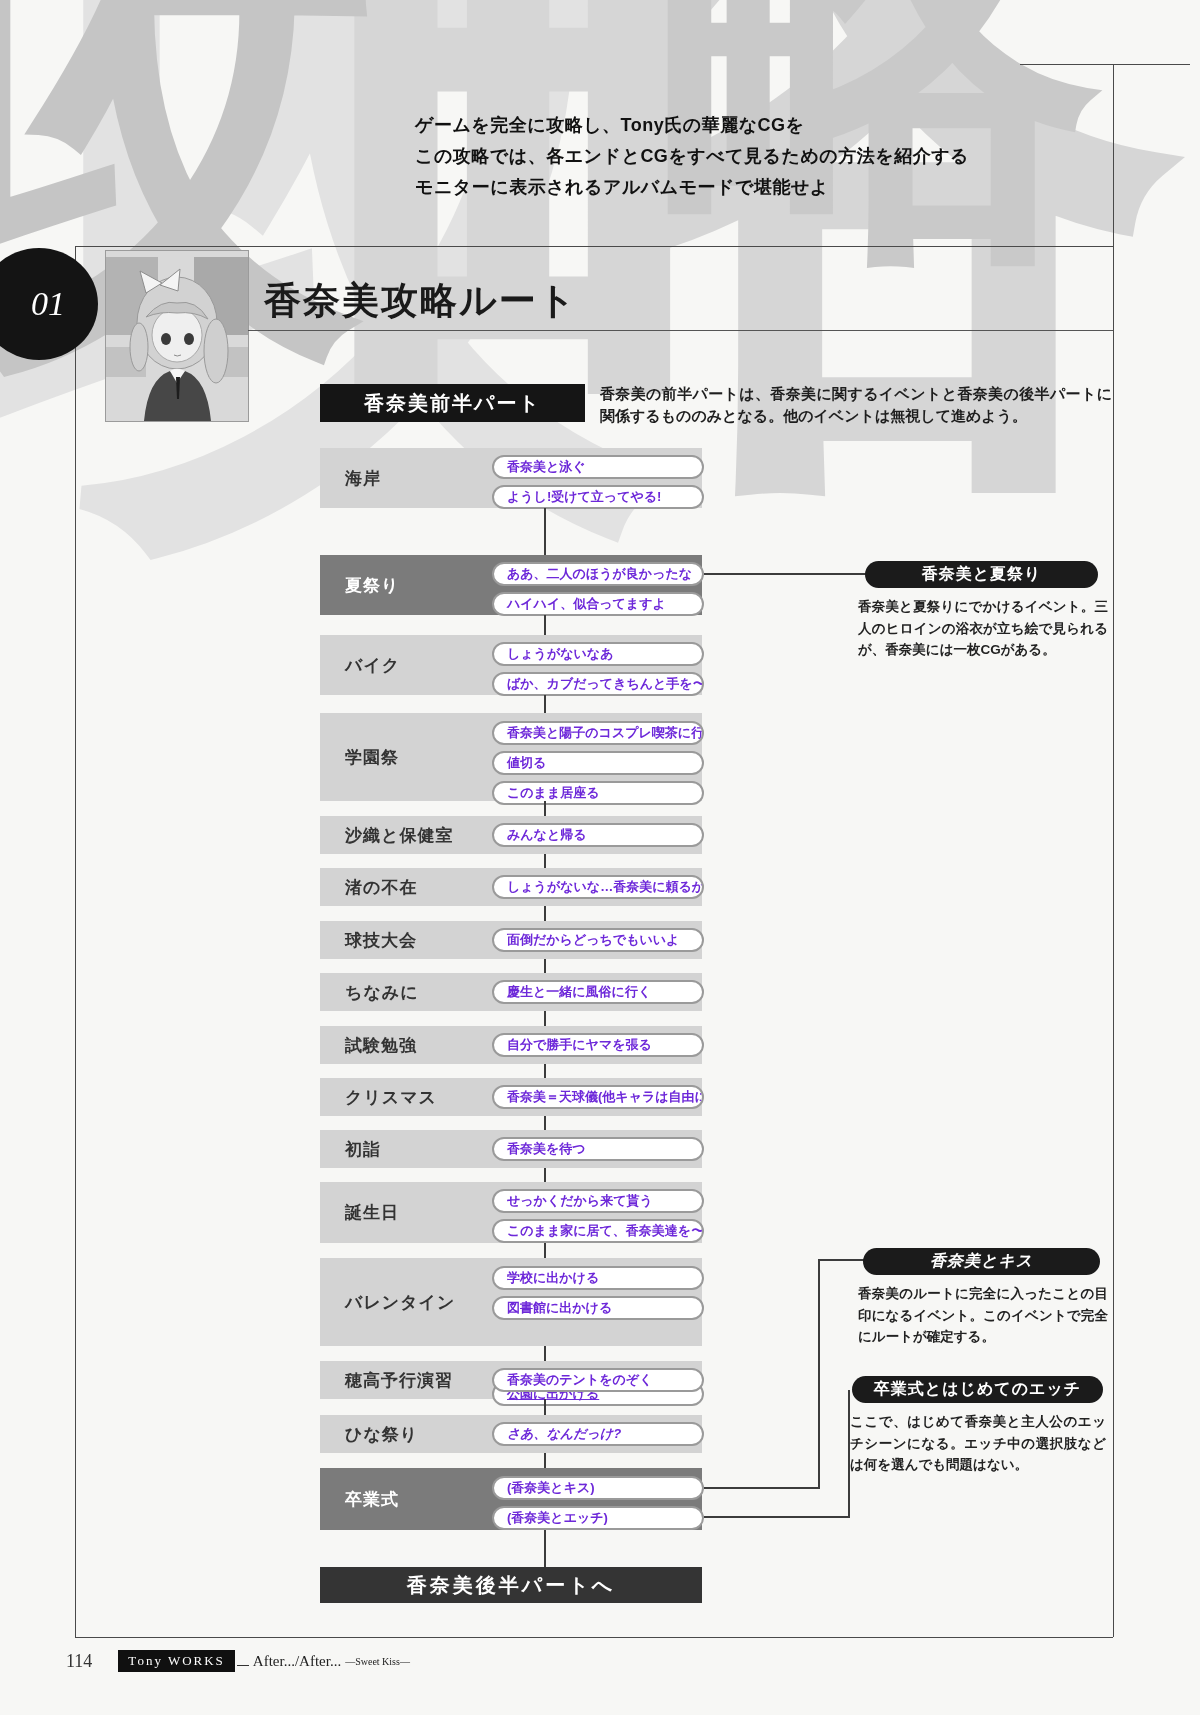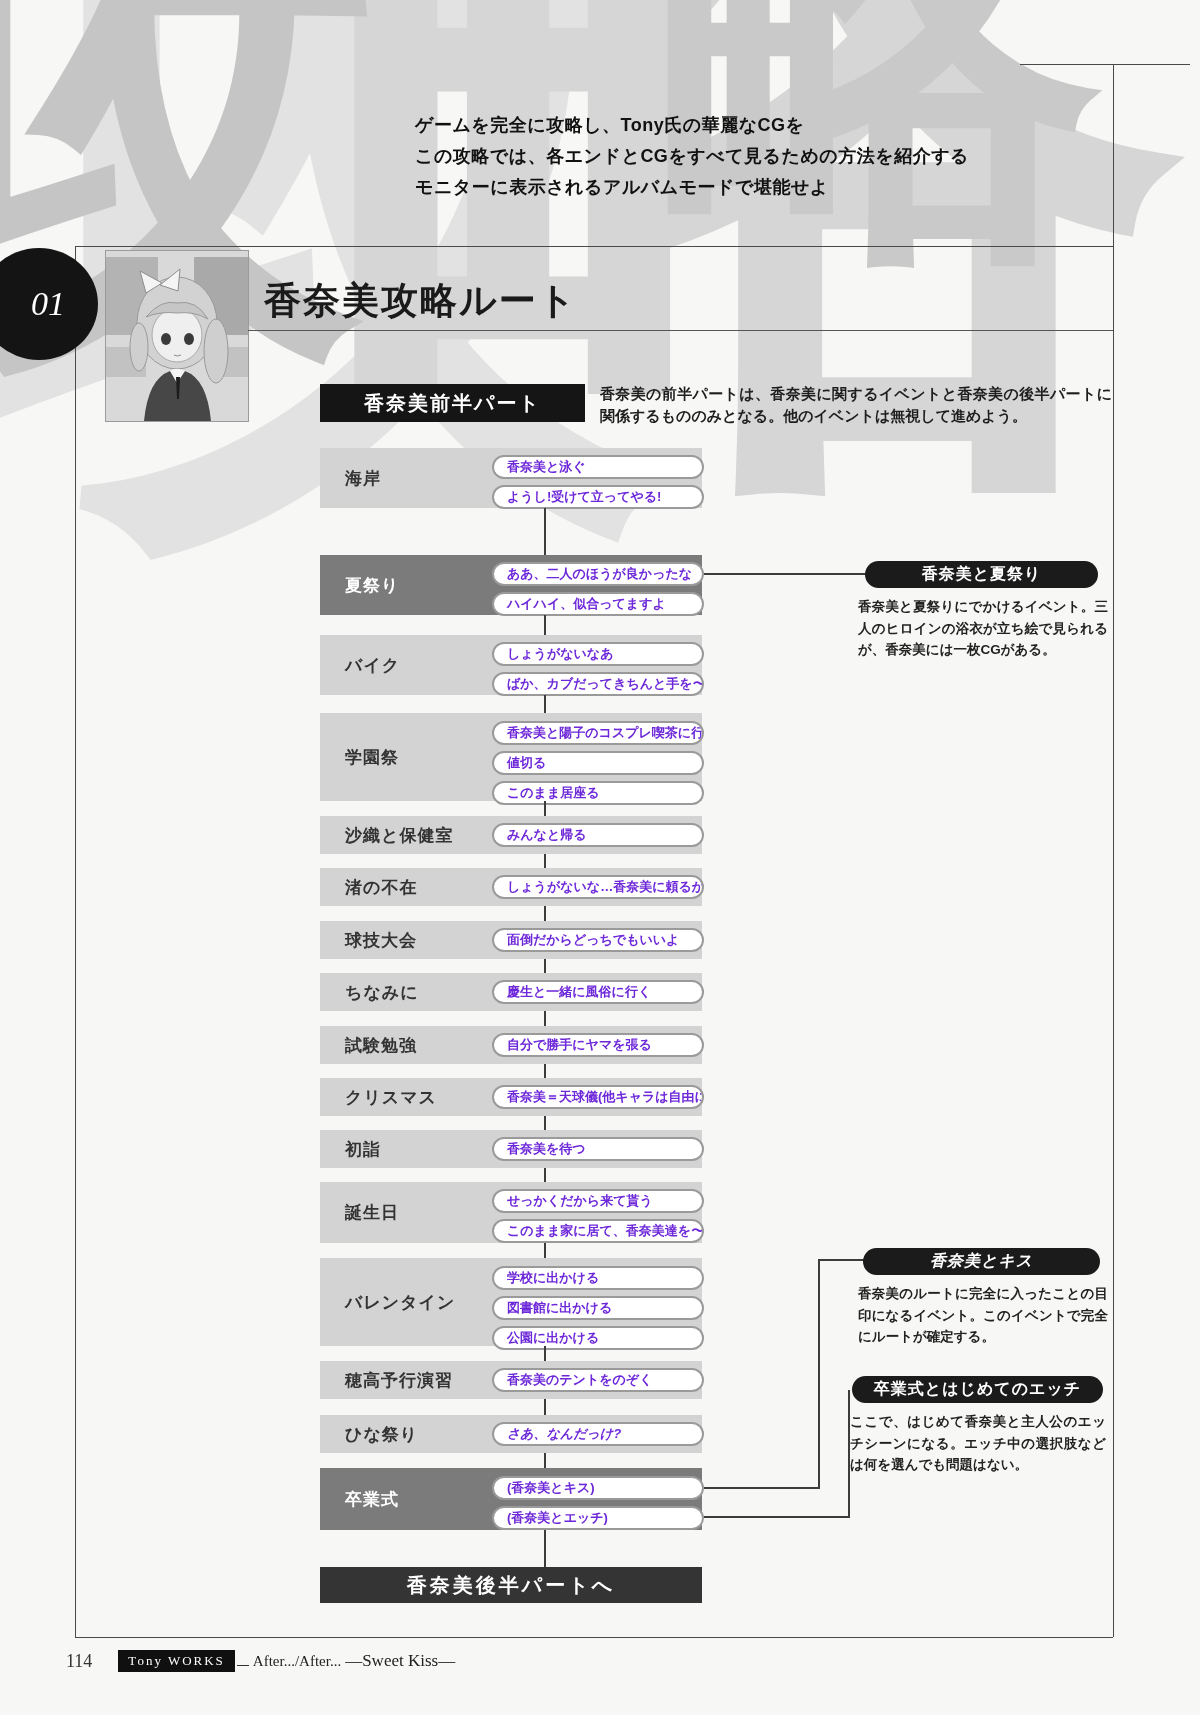--- a/index.html
+++ b/index.html
@@ -45,21 +45,21 @@
   
   .callout-pill{position:absolute; height:27px; background:#1b1b1b; color:#fff; border-radius:14px;
     display:flex; align-items:center; justify-content:center; font-size:16px; font-weight:800; letter-spacing:1px;}
   .callout-body{position:absolute; width:250px; font-size:13.5px; font-weight:600; line-height:21.5px; color:#222; text-align:justify;}
   
   .footer{position:absolute; left:66px; top:1650px; display:flex; align-items:center; font-family:"Liberation Serif",serif; z-index:2;}
   .footer .pagenum{font-size:18px; color:#333; margin-right:26px;}
   .footer .brand{background:#101010; color:#fff; font-size:13px; letter-spacing:2px; padding:3px 10px; margin-right:2px;}
   .footer .tick{width:12px; height:1px; background:#333; margin:8px 4px 0 0;}
   .footer .series{font-size:15px; color:#222; margin-right:4px;}
-  .footer .subtitle{font-size:17px; color:#222;text-align:center;}
+  .footer .subtitle{font-size:10px; color:#222;text-align:center;}
 </style>
 </head>
 <body>
 
 <div id="page">
 
   <div class="bgk" style="left:-60px; top:-210px; font-size:760px; color:#e2e2e2;">攻</div>
   <div class="bgk" style="left:330px; top:-350px; font-size:860px; color:#d6d6d6;">略</div>
   <div class="bgk" style="left:-140px; top:-150px; font-size:520px; color:#c5c5c5;">攻</div>
   <div class="bgk" style="left:655px; top:-175px; font-size:450px; color:#c9c9c9;">略</div>
@@ -174,21 +174,21 @@
     <div class="pill" style="top:875px;">しょうがないな…香奈美に頼るか</div>
     <div class="pill" style="top:928px;">面倒だからどっちでもいいよ</div>
     <div class="pill" style="top:980px;">慶生と一緒に風俗に行く</div>
     <div class="pill" style="top:1033px;">自分で勝手にヤマを張る</div>
     <div class="pill" style="top:1085px;">香奈美＝天球儀(他キャラは自由に)</div>
     <div class="pill" style="top:1137px;">香奈美を待つ</div>
     <div class="pill" style="top:1189px;">せっかくだから来て貰う</div>
     <div class="pill" style="top:1219px;">このまま家に居て、香奈美達を〜</div>
     <div class="pill" style="top:1266px;">学校に出かける</div>
     <div class="pill" style="top:1296px;">図書館に出かける</div>
-    <div class="pill" style="top:1326px;">公園に出かける</div>
+    <div class="pill" style="top:1382px;text-decoration:underline;">公園に出かける</div>
     <div class="pill" style="top:1368px;">香奈美のテントをのぞく</div>
     <div class="pill" style="top:1422px;font-style:italic;">さあ、なんだっけ?</div>
     <div class="pill" style="top:1476px;">(香奈美とキス)</div>
     <div class="pill" style="top:1506px;">(香奈美とエッチ)</div>
 
     <div class="vline" style="top:508px; height:47px;"></div>
     <div class="vline" style="top:615px; height:20px;"></div>
     <div class="vline" style="top:695px; height:18px;"></div>
     <div class="vline" style="top:801px; height:15px;"></div>
     <div class="vline" style="top:854px; height:14px;"></div>

